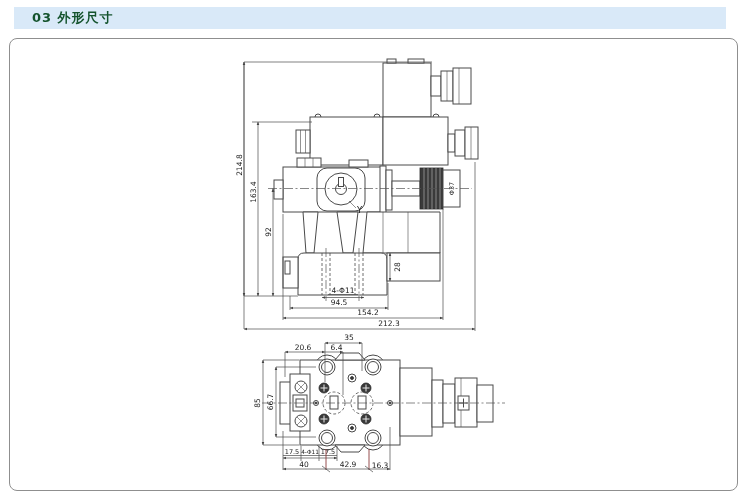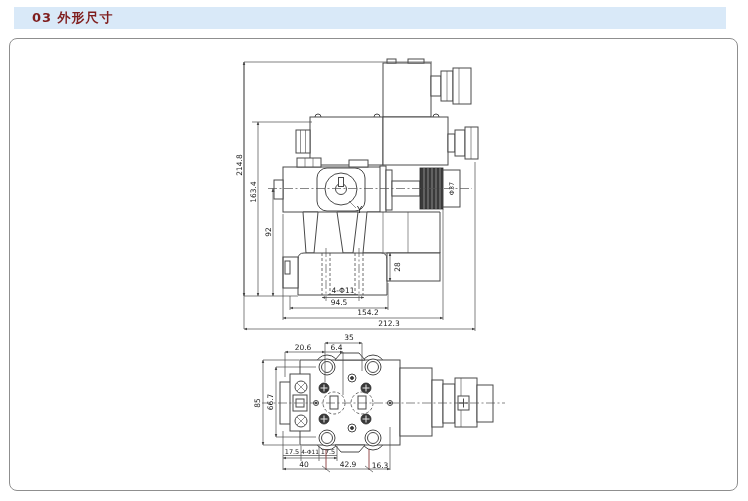--- a/index.html
+++ b/index.html
@@ -1,20 +1,20 @@
 <!DOCTYPE html>
 <html><head>
 <meta charset="utf-8">
 <style>
   html,body{margin:0;padding:0;background:#fff;}
   #stage{position:relative;width:748px;height:501px;background:#fff;overflow:hidden;
          font-family:"DejaVu Sans","Liberation Sans",sans-serif;}
   #section-bar{position:absolute;left:14px;top:7px;width:712px;height:22px;
     background:#d9e9f8;display:flex;align-items:center;}
-  #section-bar .t{margin-left:18px;font-size:13px;font-weight:bold;color:#7f1d1d;letter-spacing:1px;}
+  #section-bar .t{margin-left:18px;font-size:13px;font-weight:bold;color:#14532d;letter-spacing:1px;}
   #panel{position:absolute;left:9px;top:38px;width:729px;height:453px;background:#fff;
     border:1.5px solid #8f8f8f;border-radius:8px;box-sizing:border-box;}
   svg{position:absolute;left:0;top:0;}
   .fw{fill:#fff;stroke:#4a4a4a;stroke-width:1;}
   .ln{fill:none;stroke:#4a4a4a;stroke-width:1;}
   .thin{fill:none;stroke:#4a4a4a;stroke-width:.6;}
   .cl{fill:none;stroke:#555;stroke-width:.7;stroke-dasharray:9 2.5 2 2.5;}
   .hd{fill:none;stroke:#4a4a4a;stroke-width:.8;stroke-dasharray:3 2;}
   .dim{fill:none;stroke:#4a4a4a;stroke-width:.7;}
   .red{fill:none;stroke:#8a3a3a;stroke-width:.9;}

